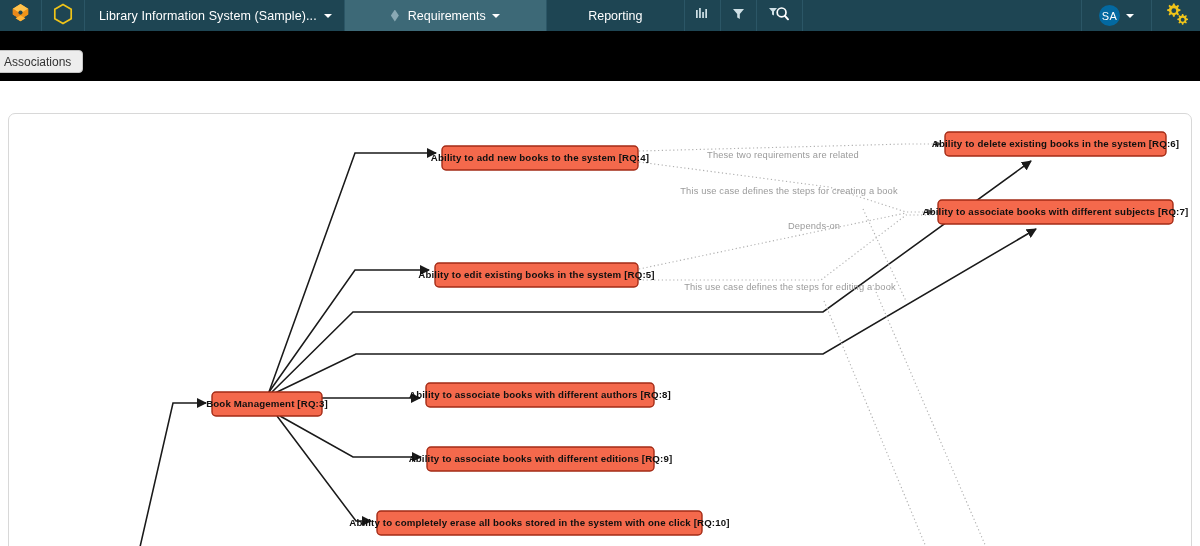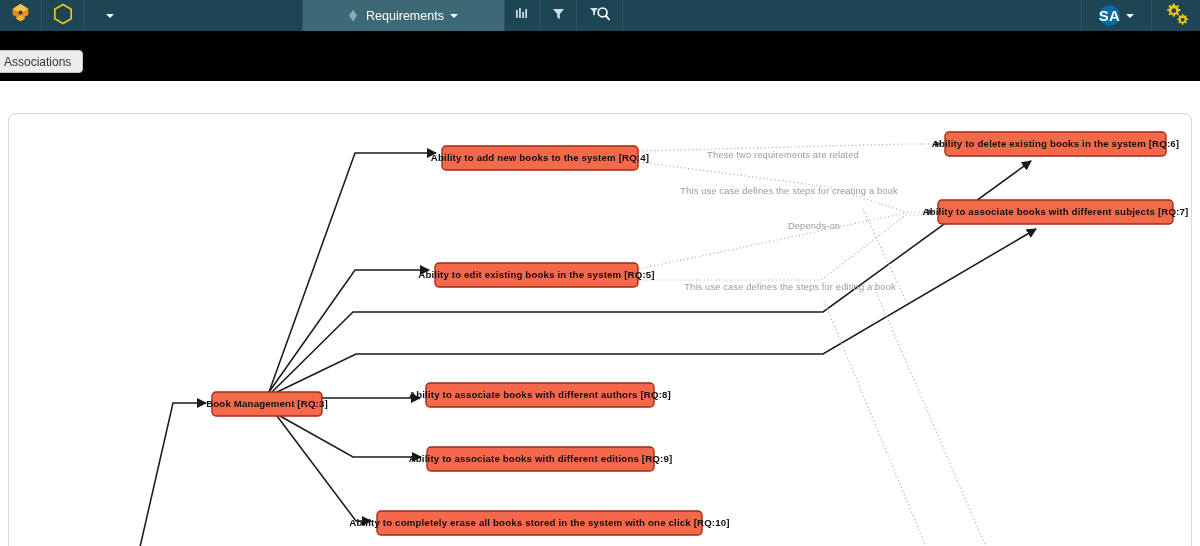--- a/index.html
+++ b/index.html
@@ -67,21 +67,21 @@
   .tb-spacer { flex: 1 1 auto; border-right: 1px solid #2b5666; }
 
   .tb-user {
     width: 70px;
     justify-content: center;
     gap: 6px;
   }
   .avatar {
     width: 21px; height: 21px; border-radius: 50%;
     background: #0369a1; color: #ffffff;
-    font-size: 15px; font-weight: bold;
+    font-size: 11px; font-weight: normal;
     display: flex; align-items: center; justify-content: center;
     letter-spacing: .3px;
   }
   .tb-gears { width: 48px; justify-content: center; border-right: none; }
 
   .caret {
     display: inline-block;
     width: 0; height: 0;
     border-left: 4px solid transparent;
     border-right: 4px solid transparent;
@@ -195,29 +195,33 @@
 
   <div class="tb-seg tb-hex">
     <span>
       <svg width="20" height="22" viewBox="0 0 20 22">
         <polygon points="10,1.5 18.2,6.2 18.2,15.8 10,20.5 1.8,15.8 1.8,6.2" fill="none" stroke="#f0c419" stroke-width="1.7"></polygon>
       </svg>
     </span>
   </div>
 
   <div class="tb-seg tb-project">
+    <span>Library Information System (Sample)...</span>
     <span class="caret"></span>
   </div>
 
   <div class="tb-seg tb-requirements">
     <span class="diamond"></span>
     <span>Requirements</span>
     <span class="caret"></span>
   </div>
 
+  <div class="tb-seg tb-reporting">
+    <span>Reporting</span>
+  </div>
 
   <div class="tb-seg tb-icon">
     <span>
       <svg width="15" height="14" viewBox="0 0 15 14">
         <rect x="1" y="3" width="1.7" height="8" fill="#cfe0e6"></rect>
         <rect x="4.1" y="1" width="1.7" height="10" fill="#cfe0e6"></rect>
         <rect x="7.2" y="5" width="1.7" height="6" fill="#cfe0e6"></rect>
         <rect x="10.3" y="2" width="1.7" height="9" fill="#cfe0e6"></rect>
       </svg>
     </span>

